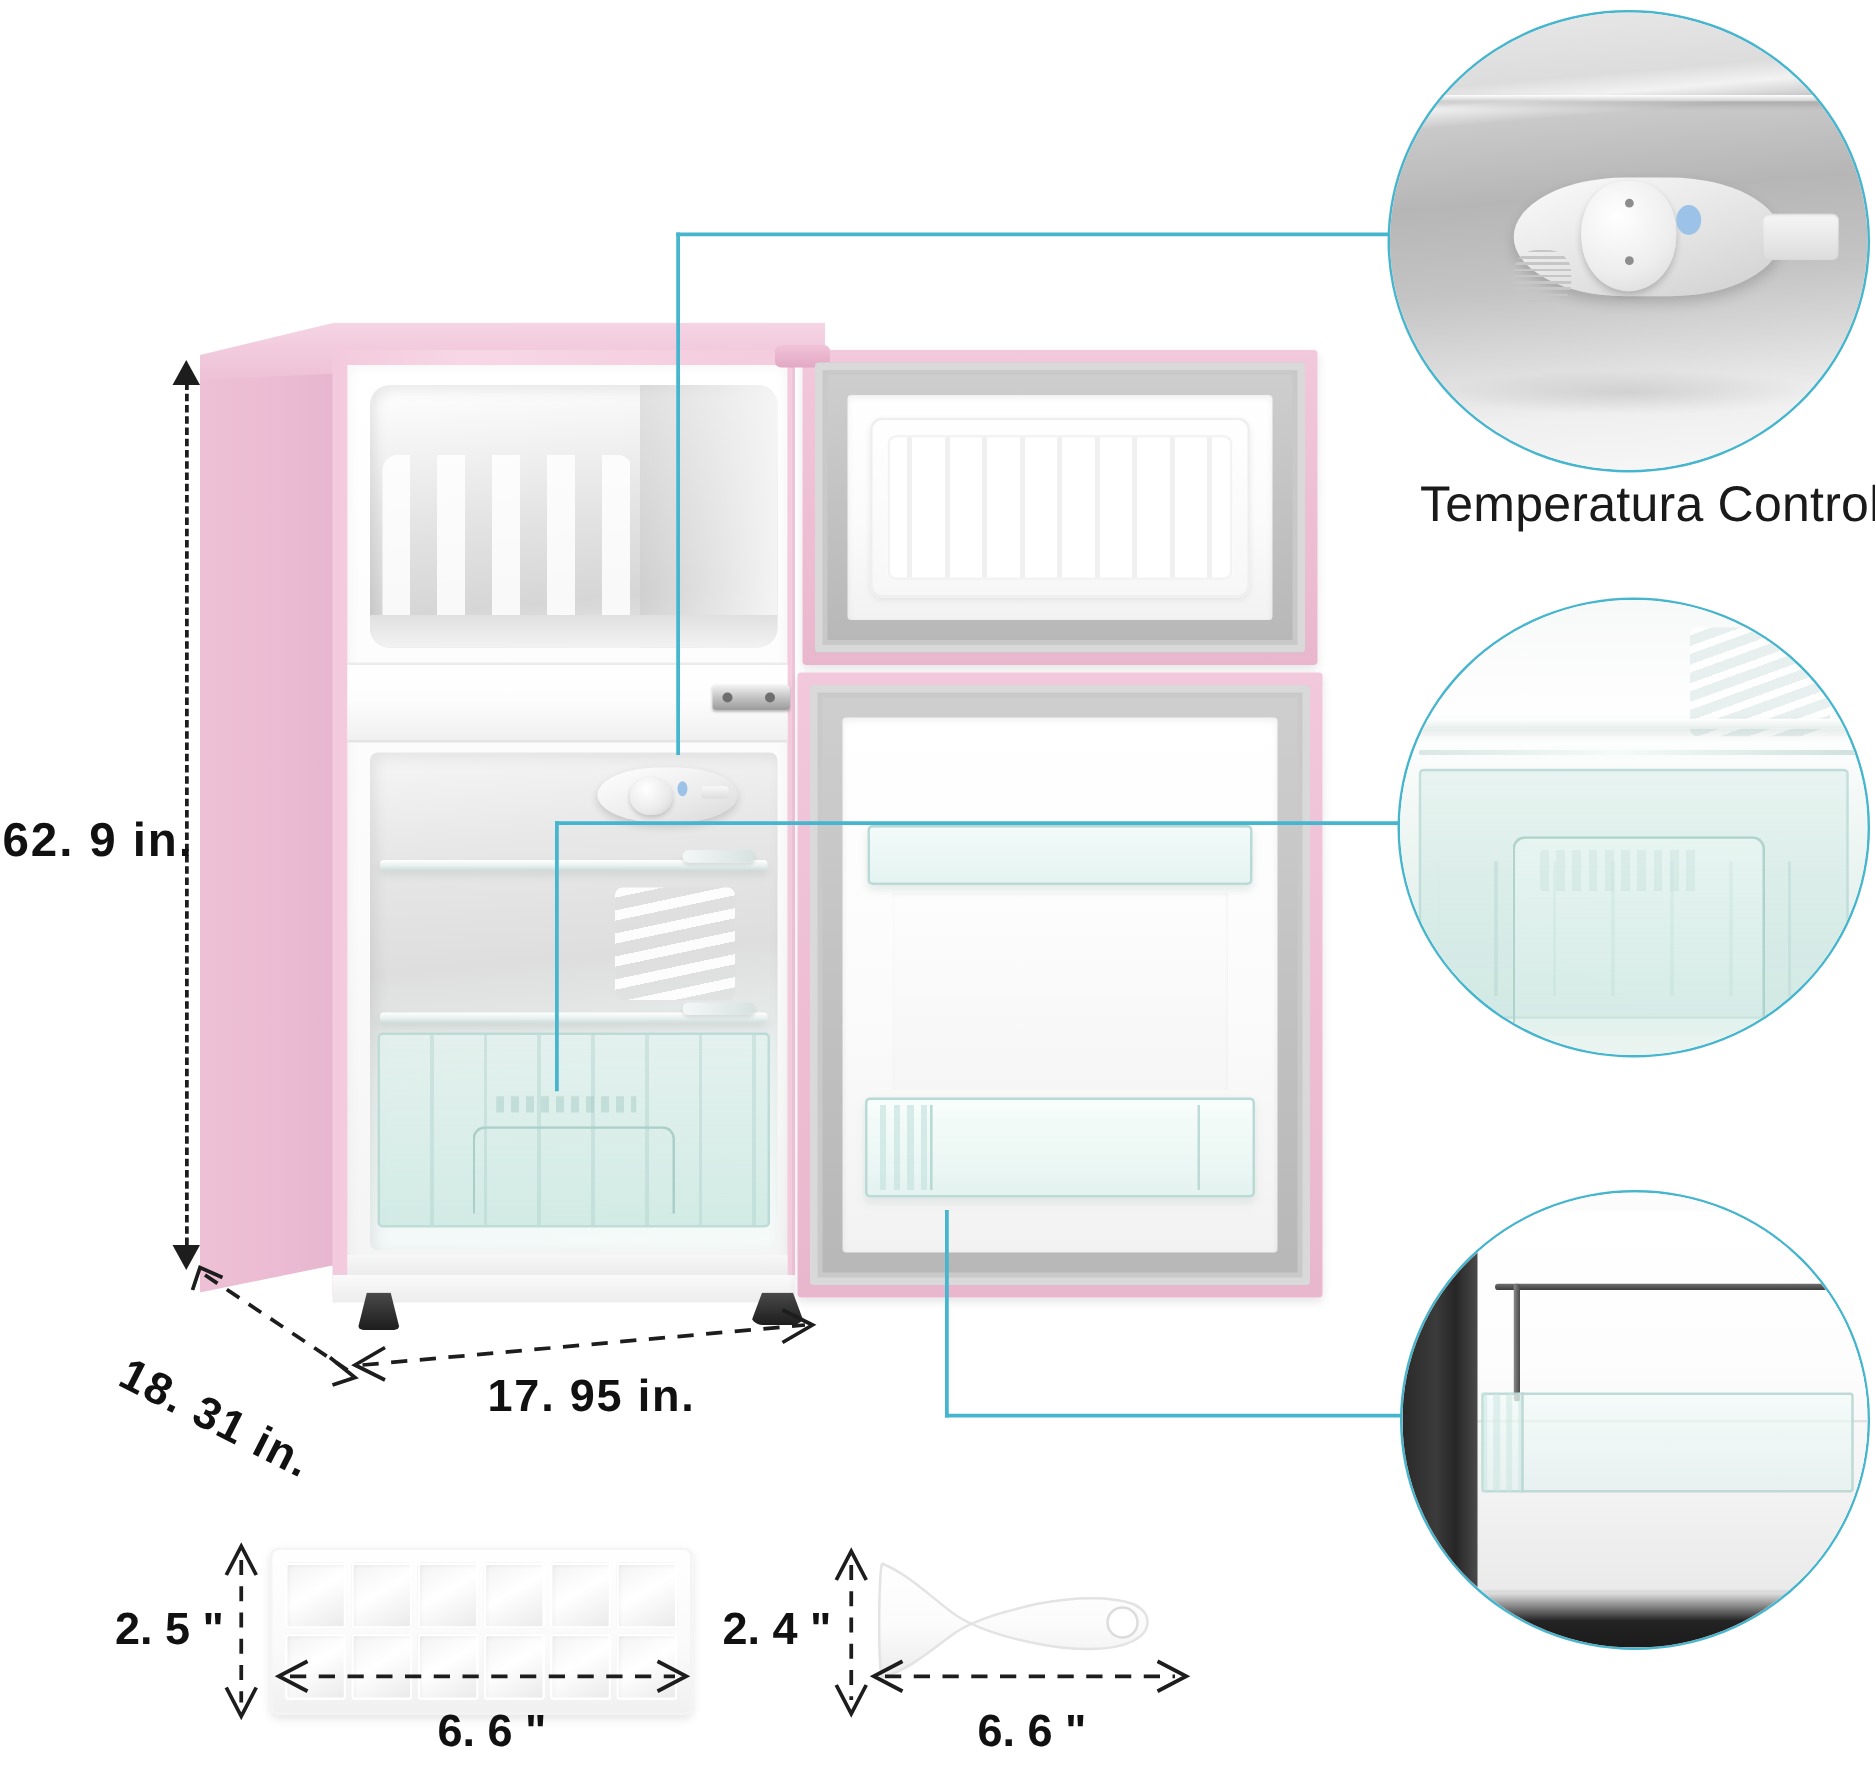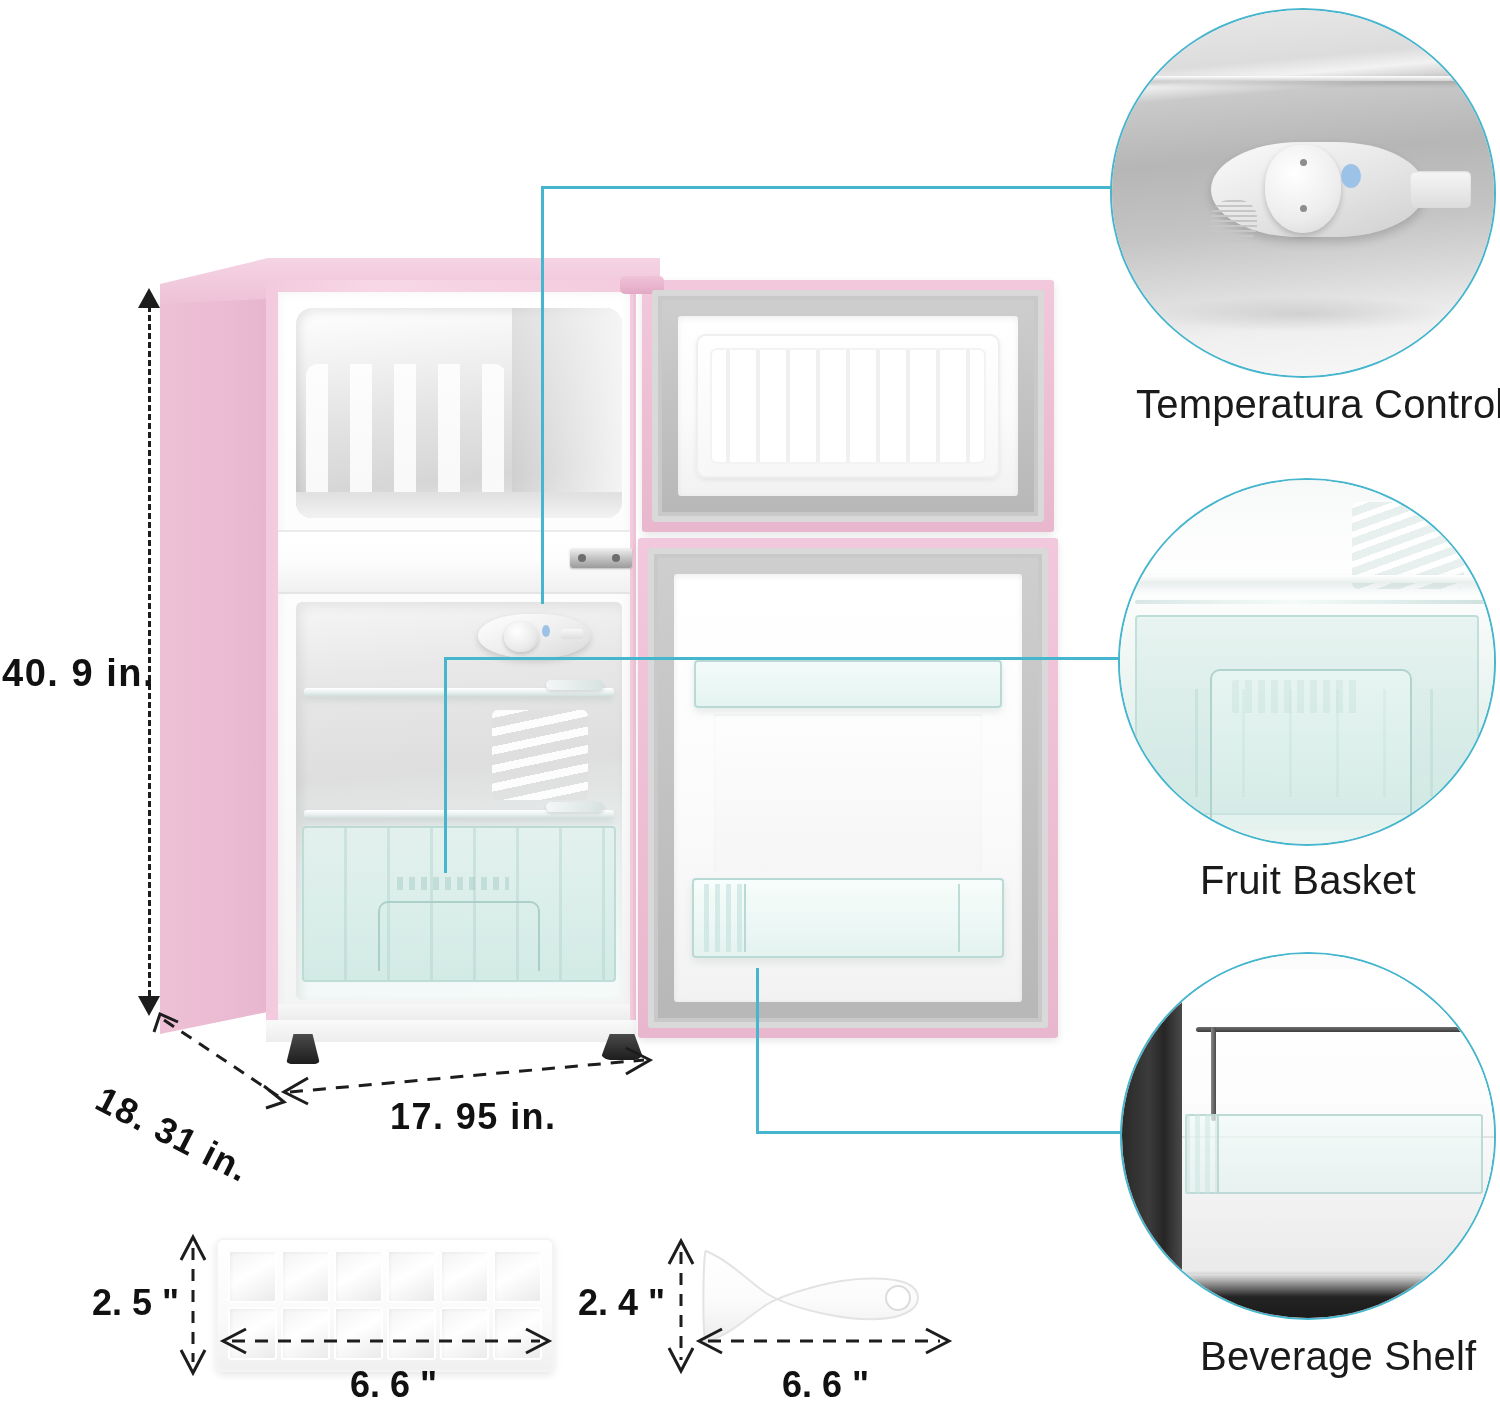--- a/index.html
+++ b/index.html
@@ -537,21 +537,21 @@
             <div class="shelf-div-r"></div>
           </div>
         </div>
       </div>
     </div>
   </div>
 
   <div class="arrow arrow-up abs" style="left:138px; top:288px;"></div>
   <div class="dash-v abs" style="left:148px; top:306px; height:690px;"></div>
   <div class="arrow arrow-down abs" style="left:138px; top:996px;"></div>
-  <div class="dim-text abs" id="height-label">40. 9 in.</div>
+  <div class="dim-text abs" id="height-label">62. 9 in.</div>
 
   <div class="abs" style="left:150px; top:1008px; width:150px; height:110px;">
     <svg width="150" height="110" viewBox="0 0 150 110">
       <line x1="14" y1="12" x2="128" y2="88" stroke="#1d1d1d" stroke-width="3" stroke-dasharray="12 9"></line>
       <polyline points="4,24 10,6 28,14" fill="none" stroke="#1d1d1d" stroke-width="3"></polyline>
       <polyline points="114,78 134,94 116,100" fill="none" stroke="#1d1d1d" stroke-width="3"></polyline>
     </svg>
   </div>
   <div class="dim-text abs" id="depth-label">18. 31 in.</div>
 
@@ -593,36 +593,34 @@
       <div class="fb-ribs"></div>
       <div class="fb-shelf-top"></div>
       <div class="fb-rail"></div>
       <div class="fb-drawer">
         <div class="fb-verticals"></div>
       </div>
       <div class="fb-watermark"></div>
       <div class="fb-drawer-lip"></div>
     </div>
   </div>
-  <div class="callout-label abs" id="label-fruit">Fruit Basket</div>
 
   <div class="callout-circle abs" id="circle-bev">
     <div class="circle-inner">
       <div class="bs-bg"></div>
       <div class="bs-panel"></div>
       <div class="bs-seam"></div>
       <div class="bs-dark"></div>
       <div class="bs-bar"></div>
       <div class="bs-bar-post"></div>
       <div class="bs-tray"></div>
       <div class="bs-tray-end"></div>
       <div class="bs-darkbottom"></div>
     </div>
   </div>
-  <div class="callout-label abs" id="label-bev">Beverage Shelf</div>
 
   <div id="ice-tray">
     <div class="ice-cell"></div>
     <div class="ice-cell"></div>
     <div class="ice-cell"></div>
     <div class="ice-cell"></div>
     <div class="ice-cell"></div>
     <div class="ice-cell"></div>
     <div class="ice-cell"></div>
     <div class="ice-cell"></div>

